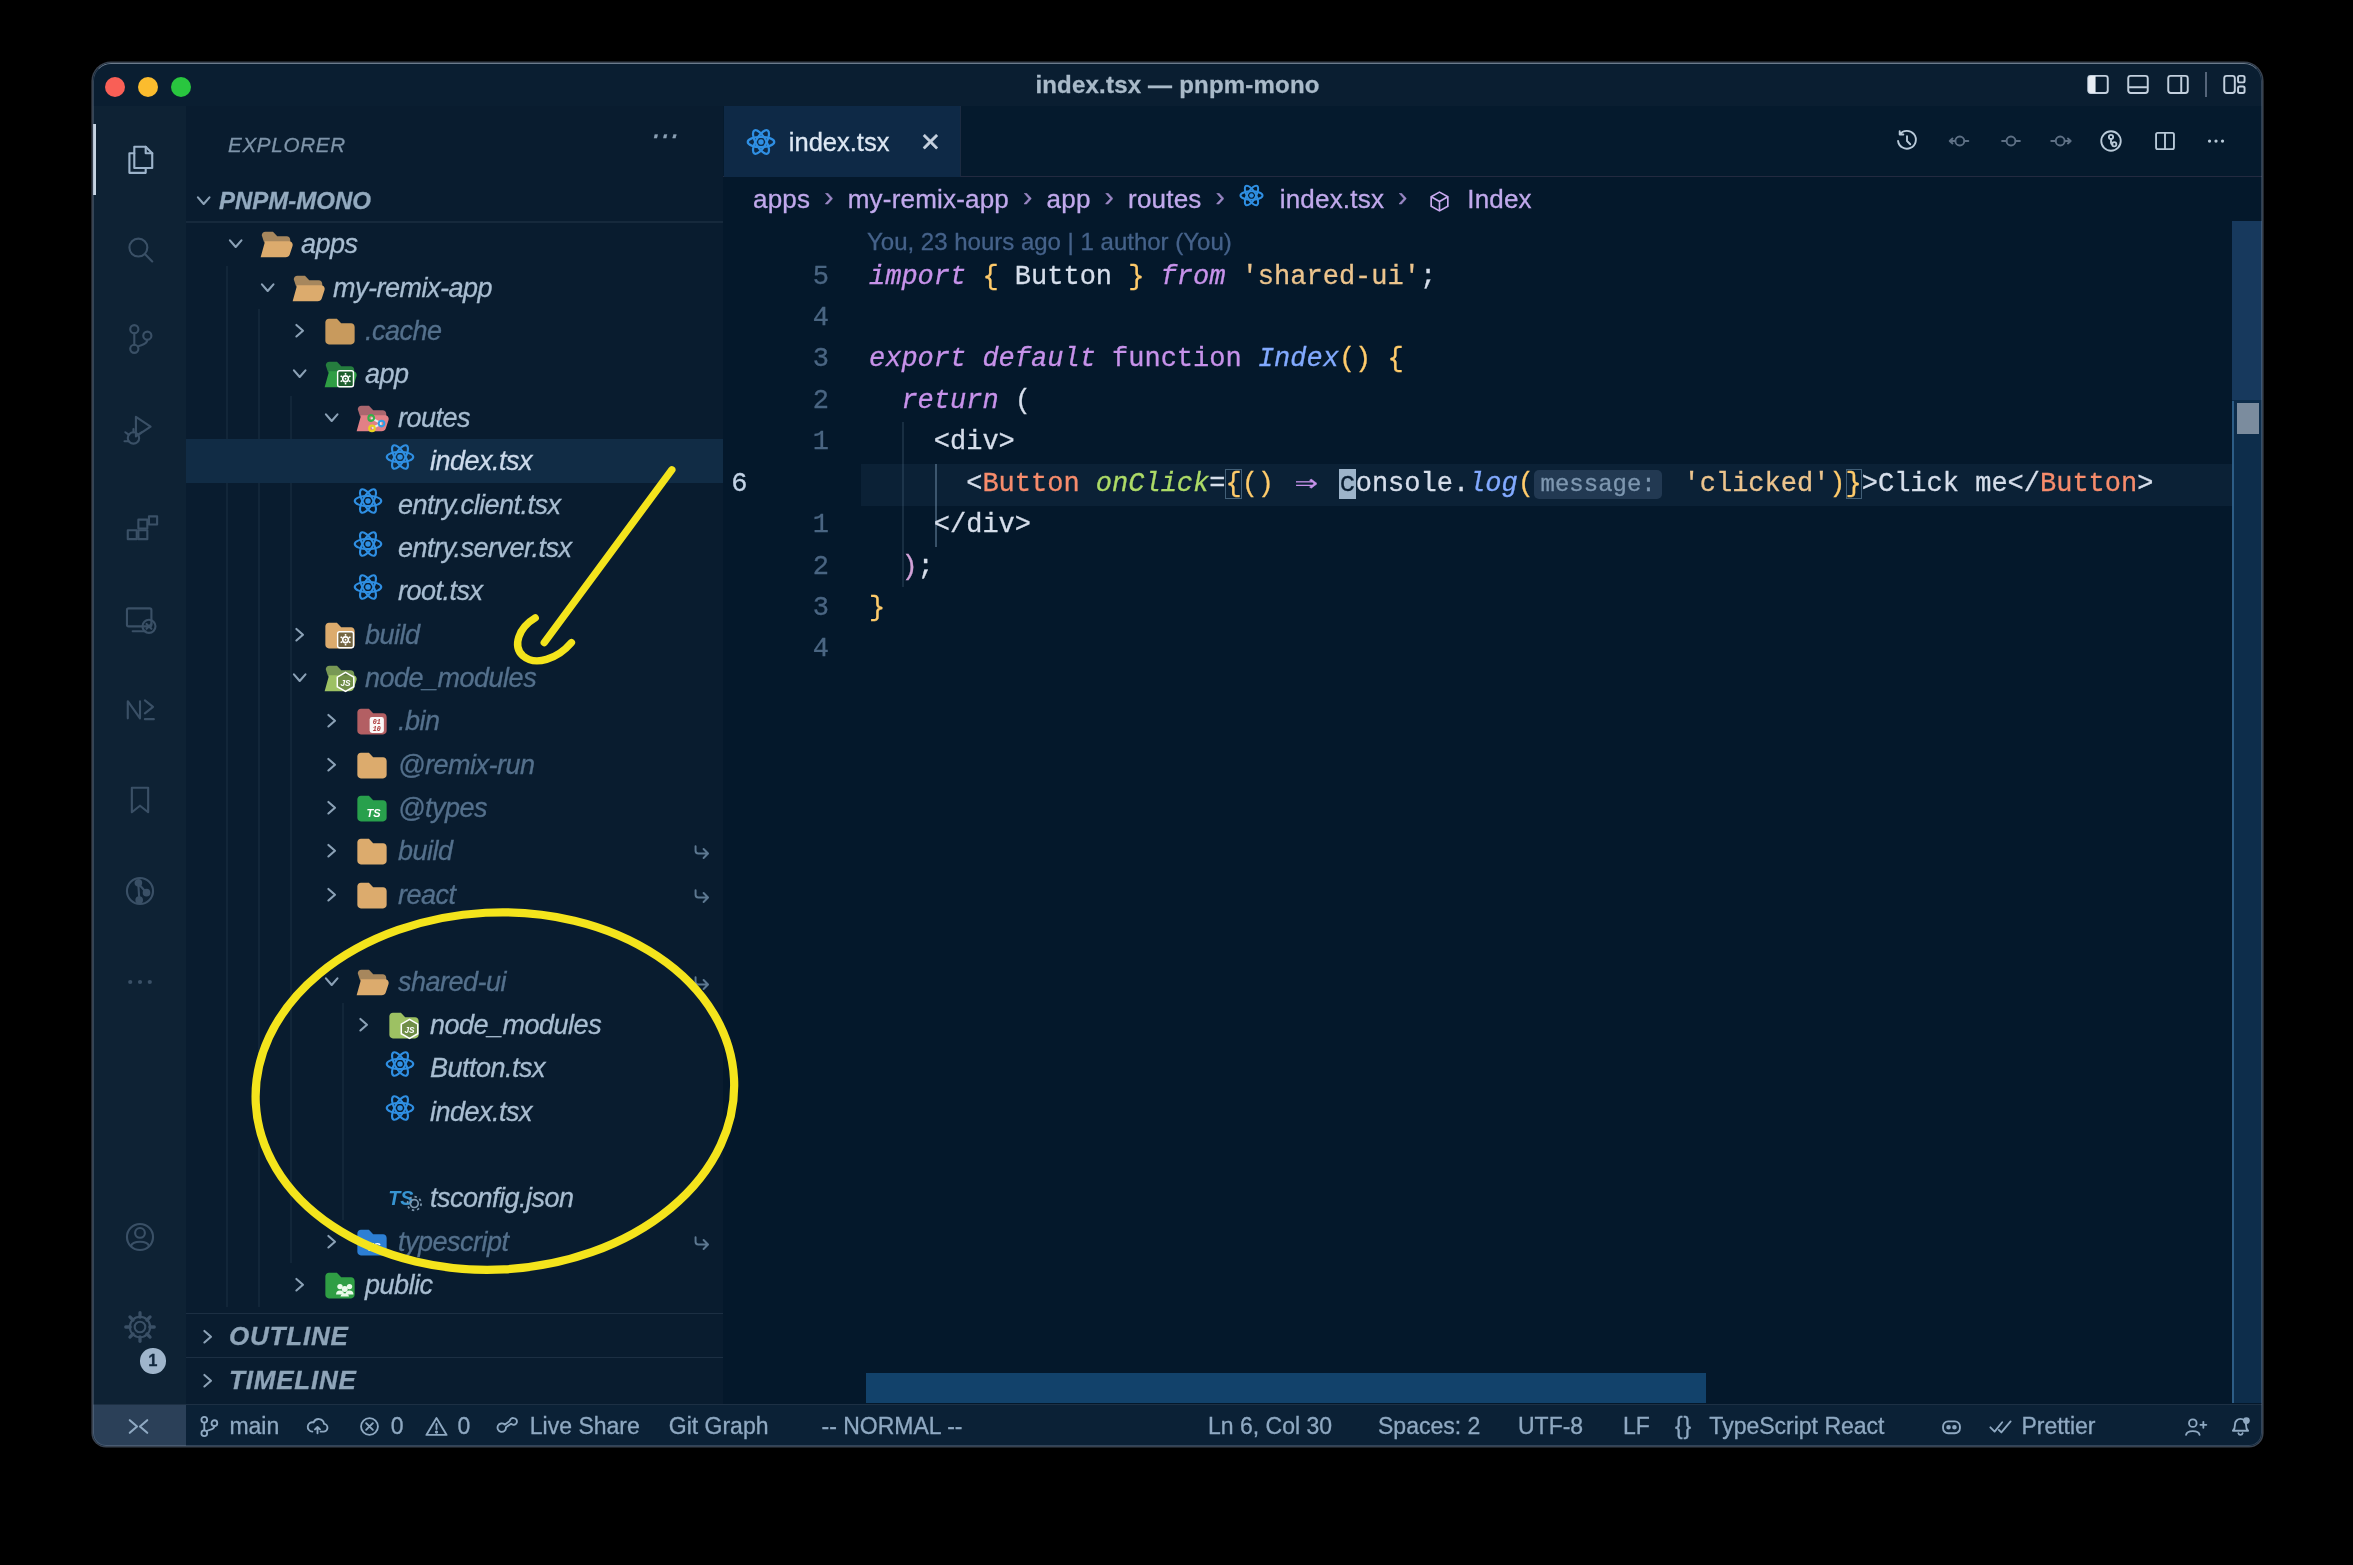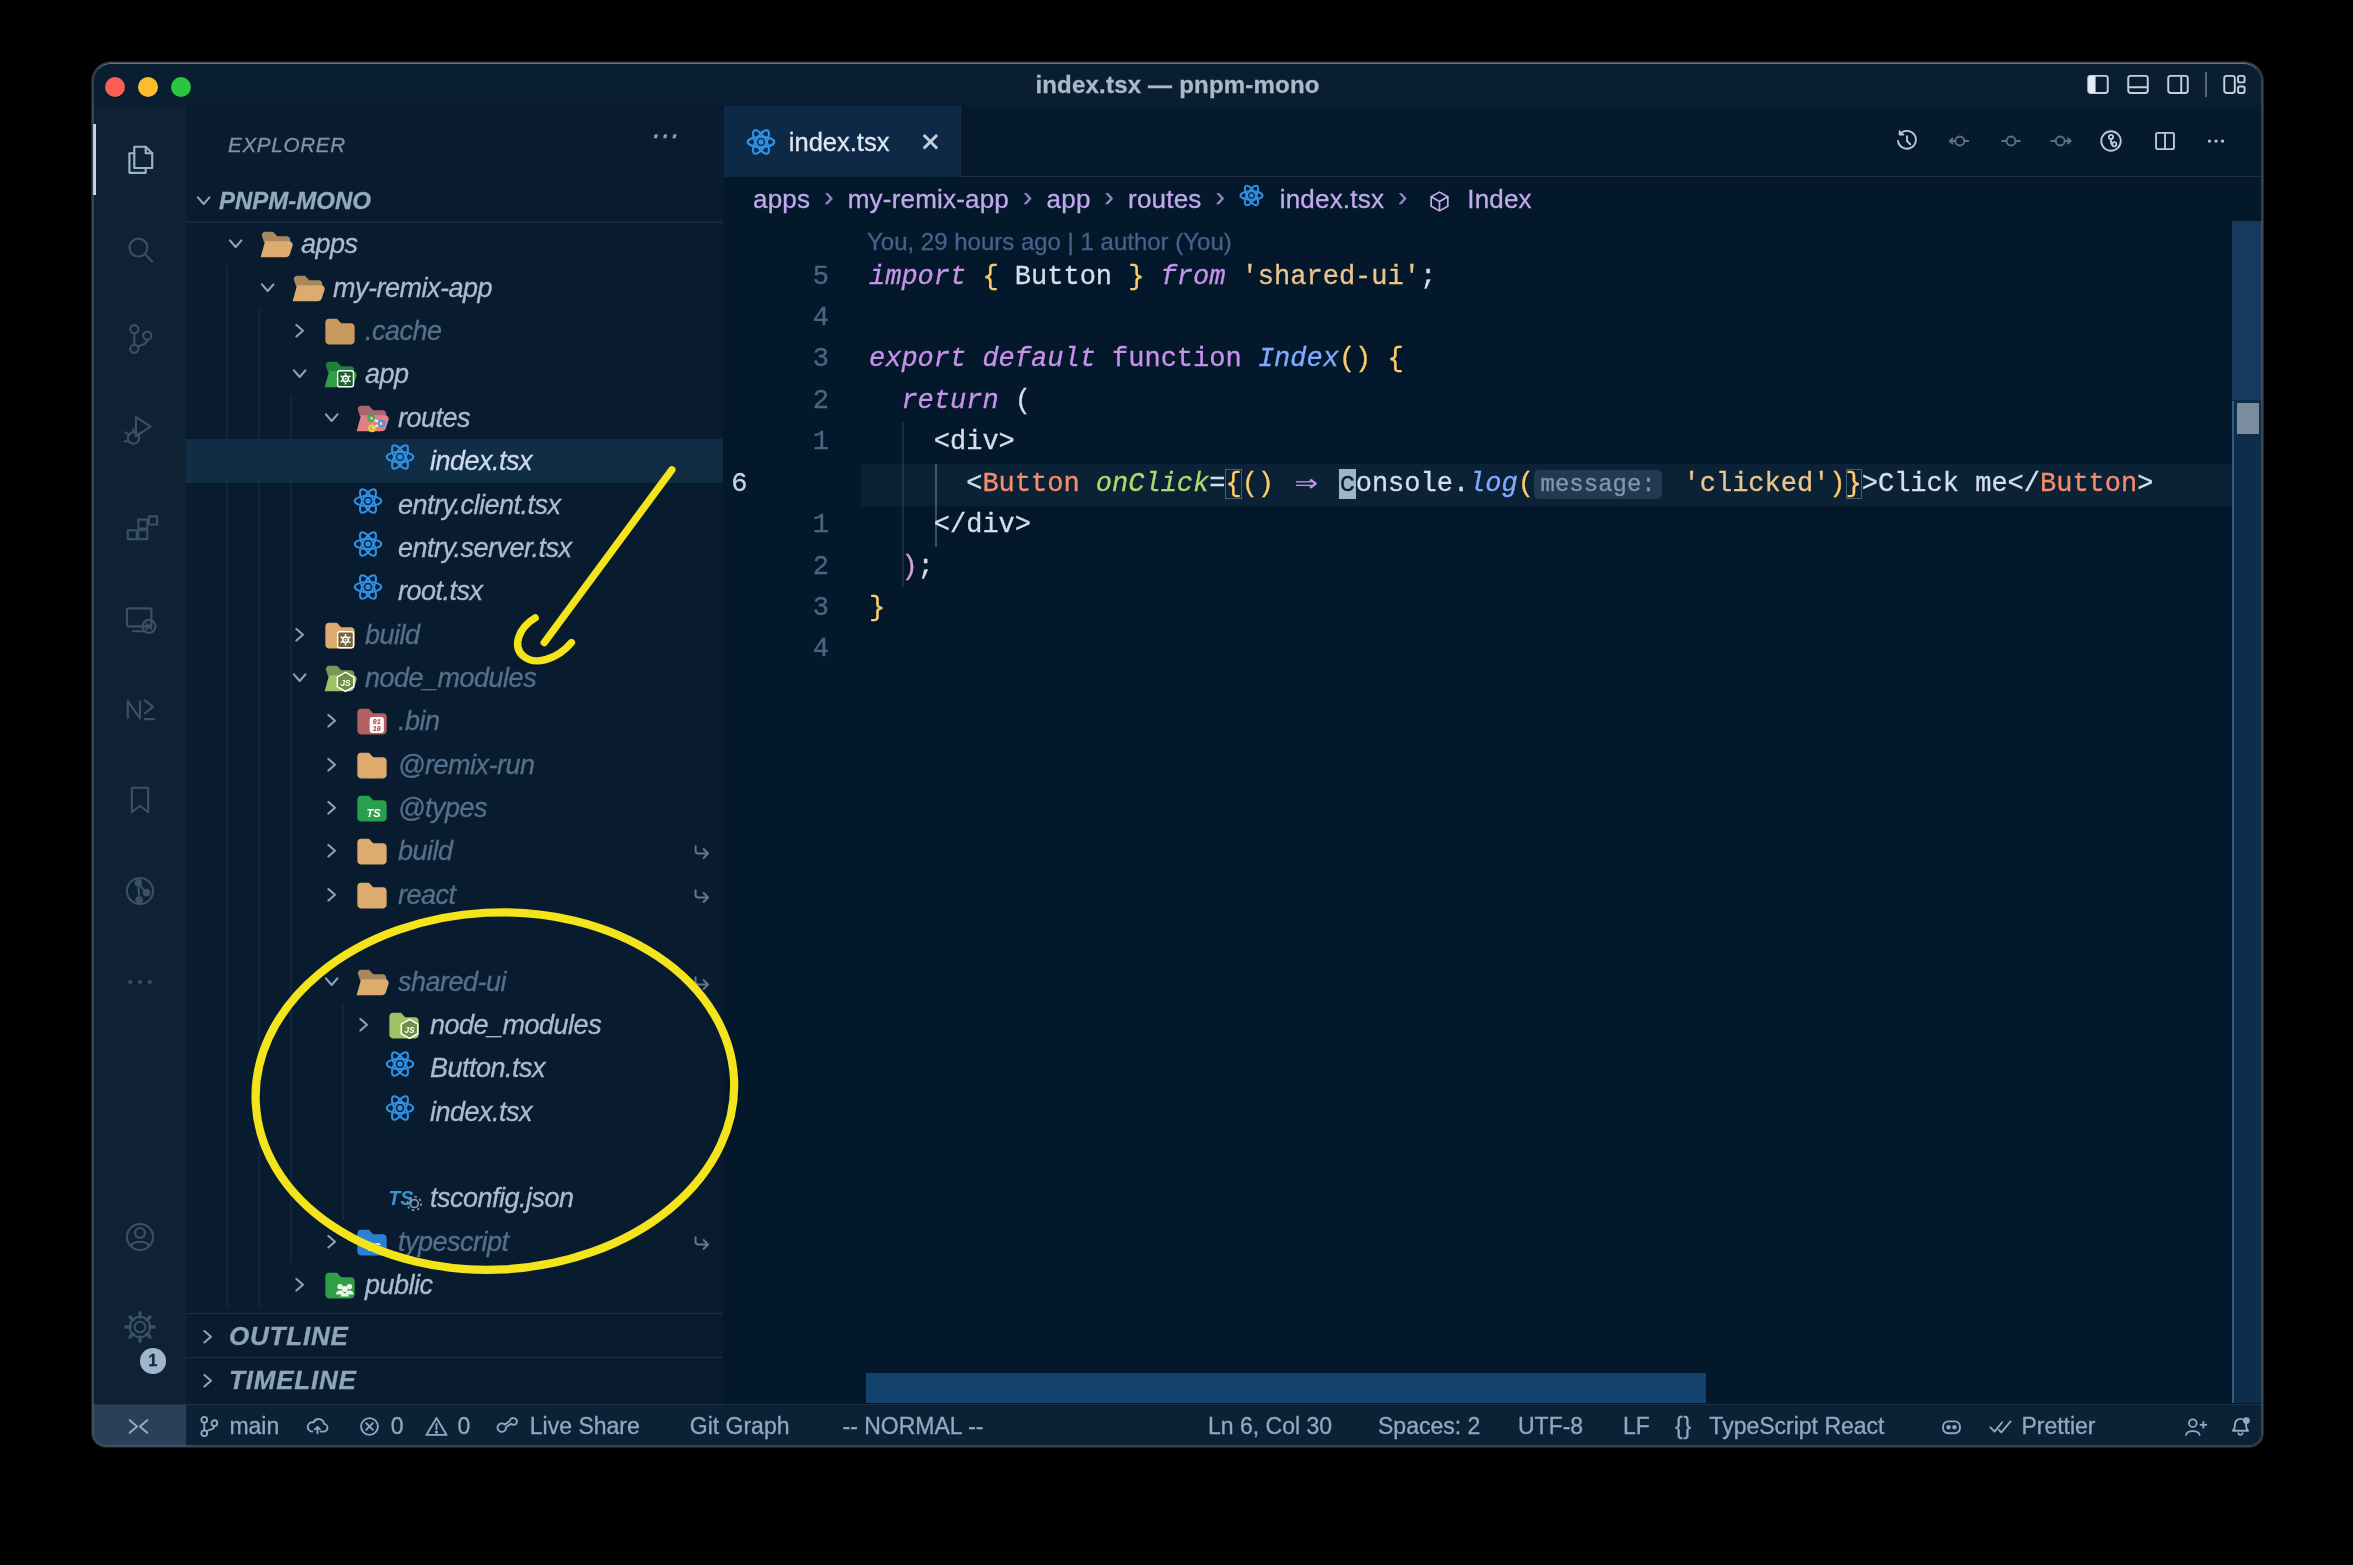--- a/index.html
+++ b/index.html
@@ -553,21 +553,21 @@
     <div class="cl" style="top:151px"><span class="ln">5</span><span class="ct"><i style="color:#c792ea">import</i> <span style="color:#ffcb6b">{</span> <span style="color:#d6deeb">Button</span> <span style="color:#ffcb6b">}</span> <i style="color:#c792ea">from</i> <span style="color:#ecc48d">'shared-ui'</span><span style="color:#d6deeb">;</span></span></div>
 <div class="cl" style="top:192px"><span class="ln">4</span><span class="ct"></span></div>
 <div class="cl" style="top:233px"><span class="ln">3</span><span class="ct"><i style="color:#c792ea">export</i> <i style="color:#c792ea">default</i> <span style="color:#c792ea">function</span> <i style="color:#82aaff">Index</i><span style="color:#ffcb6b">()</span> <span style="color:#ffcb6b">{</span></span></div>
 <div class="cl" style="top:275px"><span class="ln">2</span><span class="ct">&nbsp;&nbsp;<i style="color:#c792ea">return</i> <span style="color:#d6deeb">(</span></span></div>
 <div class="cl" style="top:316px"><span class="ln">1</span><span class="ct">&nbsp;&nbsp;&nbsp;&nbsp;<span style="color:#d6deeb">&lt;div&gt;</span></span></div>
 <div class="cl" style="top:399px"><span class="ln">1</span><span class="ct">&nbsp;&nbsp;&nbsp;&nbsp;<span style="color:#d6deeb">&lt;/div&gt;</span></span></div>
 <div class="cl" style="top:441px"><span class="ln">2</span><span class="ct">&nbsp;&nbsp;<span style="color:#d2a2d8">)</span><span style="color:#d6deeb">;</span></span></div>
 <div class="cl" style="top:482px"><span class="ln">3</span><span class="ct"><span style="color:#ffcb6b">}</span></span></div>
 <div class="cl" style="top:523px"><span class="ln">4</span><span class="ct"></span></div>
 <div class="cl" style="top:358px"><span class="ln cln">6</span><span class="ct">&nbsp;&nbsp;&nbsp;&nbsp;&nbsp;&nbsp;<span style="color:#d6deeb">&lt;</span><span style="color:#f78c6c">Button</span> <i style="color:#addb67">onClick</i><span style="color:#d6deeb">=</span><span class="bb" style="color:#ffcb6b">{</span><span style="color:#ffcb6b">()</span> <span class="arr" style="color:#c792ea">⇒</span> <span class="cur">c</span><span style="color:#d6deeb">onsole</span><span style="color:#d6deeb">.</span><i style="color:#82aaff">log</i><span style="color:#ffcb6b">(</span><span class="inlay">message:</span> <span style="color:#ecc48d">'clicked'</span><span style="color:#ffcb6b">)</span><span class="bb" style="color:#ffcb6b">}</span><span style="color:#d6deeb">&gt;Click me&lt;/</span><span style="color:#f78c6c">Button</span><span style="color:#d6deeb">&gt;</span></span></div>
-    <div class="blame">You, 29 hours ago | 1 author (You)</div>
+    <div class="blame">You, 23 hours ago | 1 author (You)</div>
     <div id="vstrip"></div>
       <div id="vthumb"></div>
       <div id="vline"></div>
       <div id="vdec"></div>
     <div id="hbar"></div>
     <div id="tabbar">
         <div id="tab">
           <svg class="fi" style="width:30px;height:30px" viewBox="-12 -12 24 24">
             <circle r="2.2" fill="#2f8fe3"></circle>
             <g stroke="#2f8fe3" stroke-width="1.8" fill="none">
@@ -704,21 +704,21 @@
           <span>0</span>
         </span>
   <span class="sitem">
           <svg class="si" viewBox="0 0 32 32">
             <g fill="none" stroke="currentColor" stroke-width="2.2" stroke-linecap="round" stroke-linejoin="round">
               <path d="M22 6 a4 4 0 1 1-3 6.7 L13 17 a5 5 0 1 1-1.5-3.2 l6-4.4 A4 4 0 0 1 22 6 z"></path>
             </g>
           </svg>
           <span>Live Share</span>
         </span>
-  <span class="sitem" style="margin-left:25px">
+  <span class="sitem" style="margin-left:4px">
           <span>Git Graph</span>
         </span>
   <span class="sitem" style="margin-left:28px">
           <span>-- NORMAL --</span>
         </span>
 </div>
 <div class="sr" style="left:1115px">
         <span>Ln 6, Col 30</span>
       </div>
 <div class="sr" style="left:1285px">

